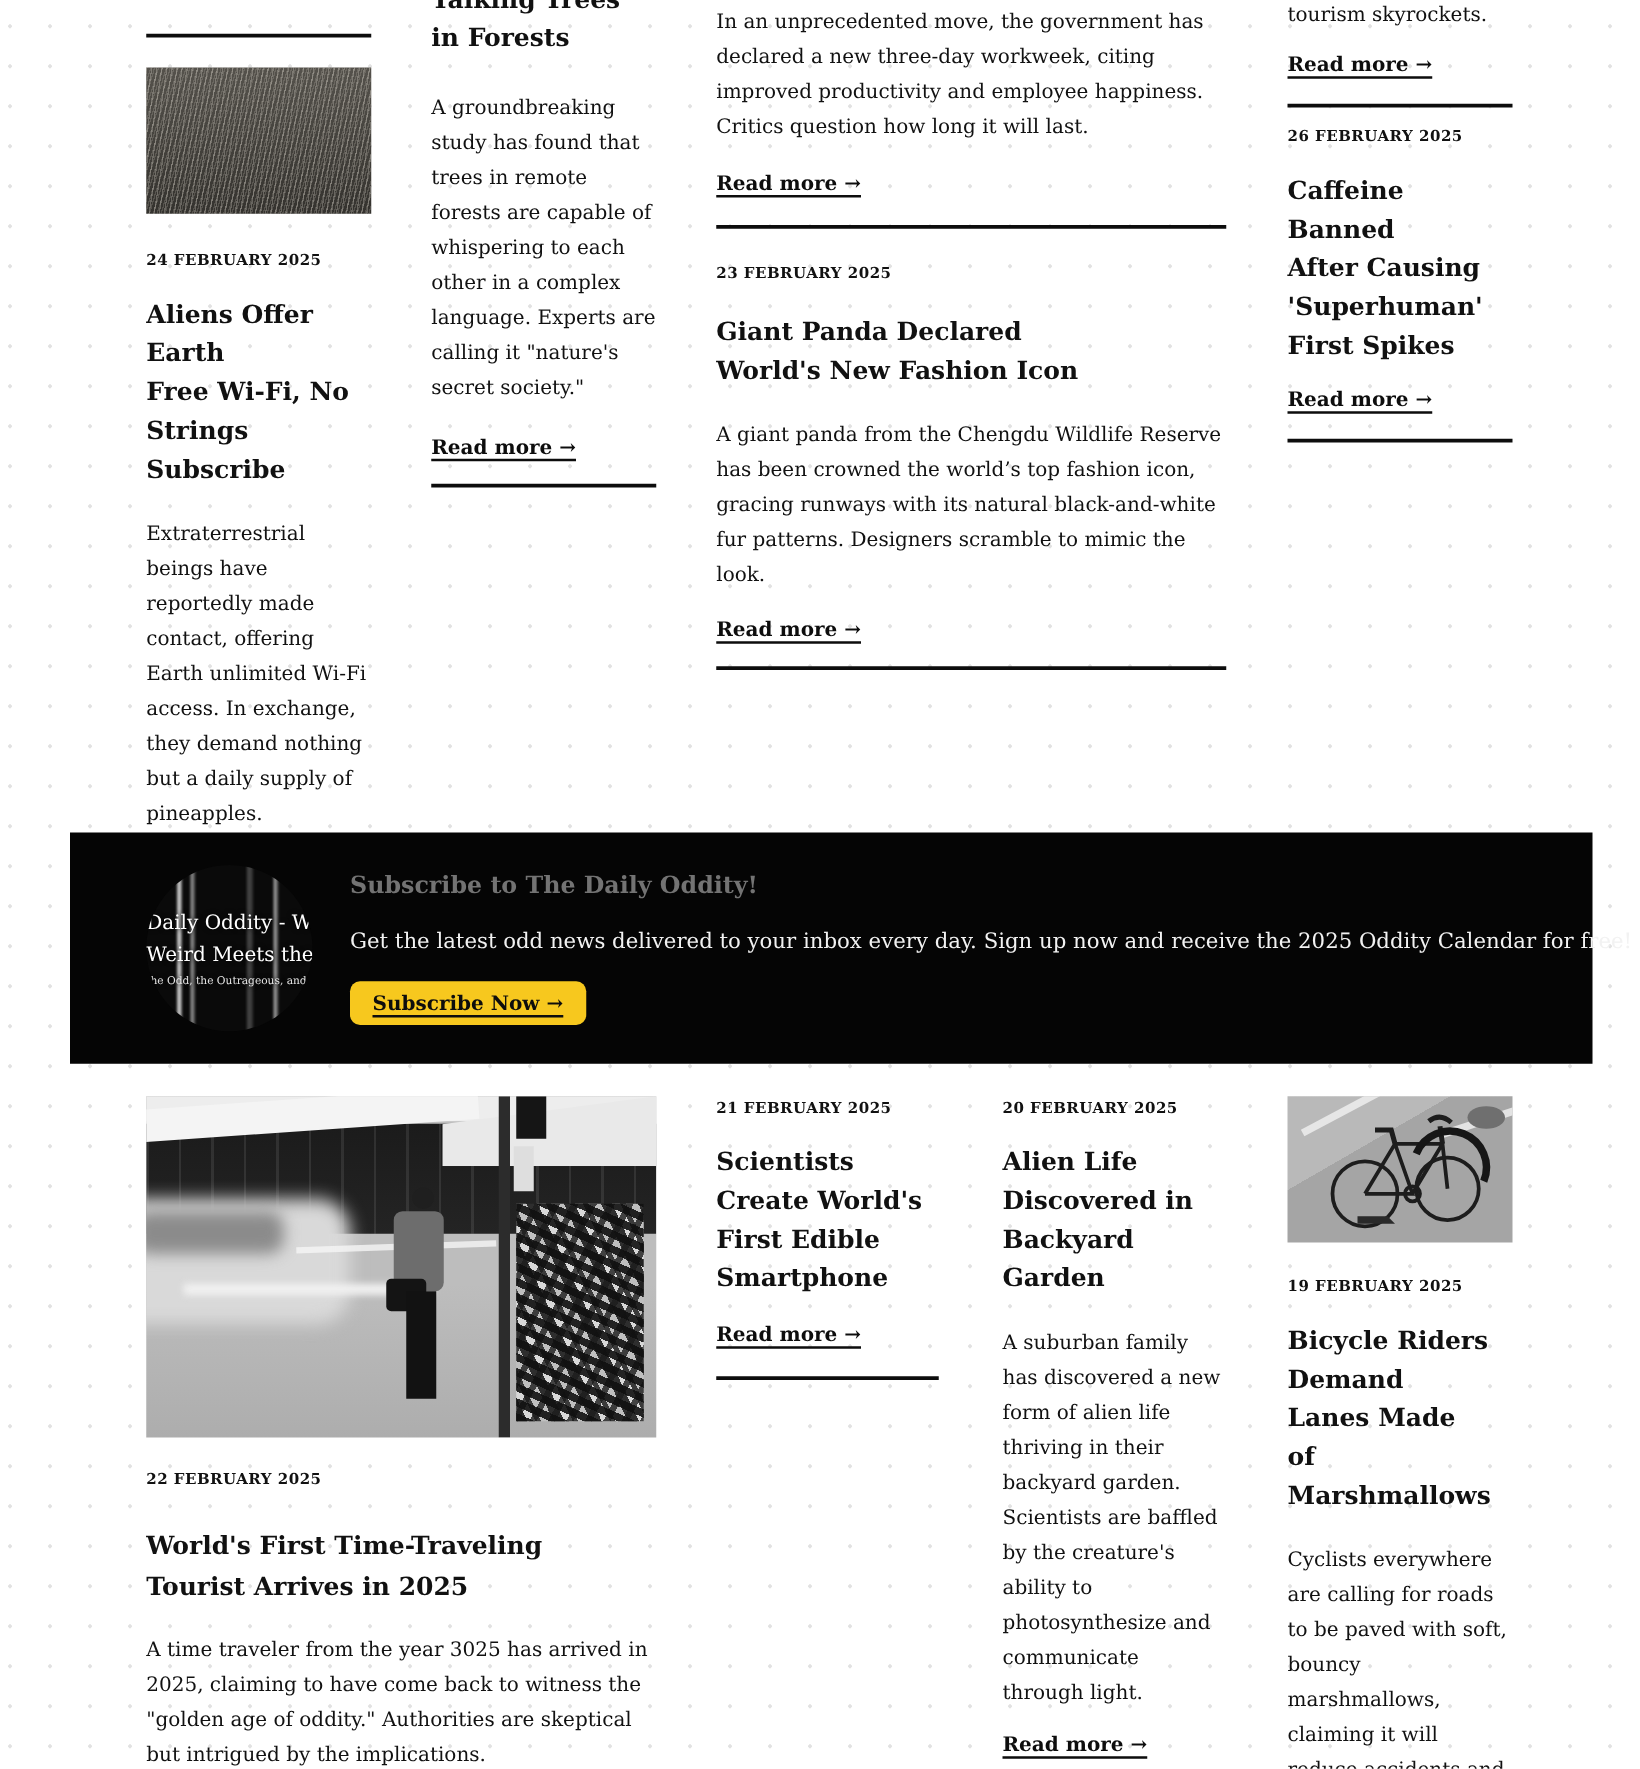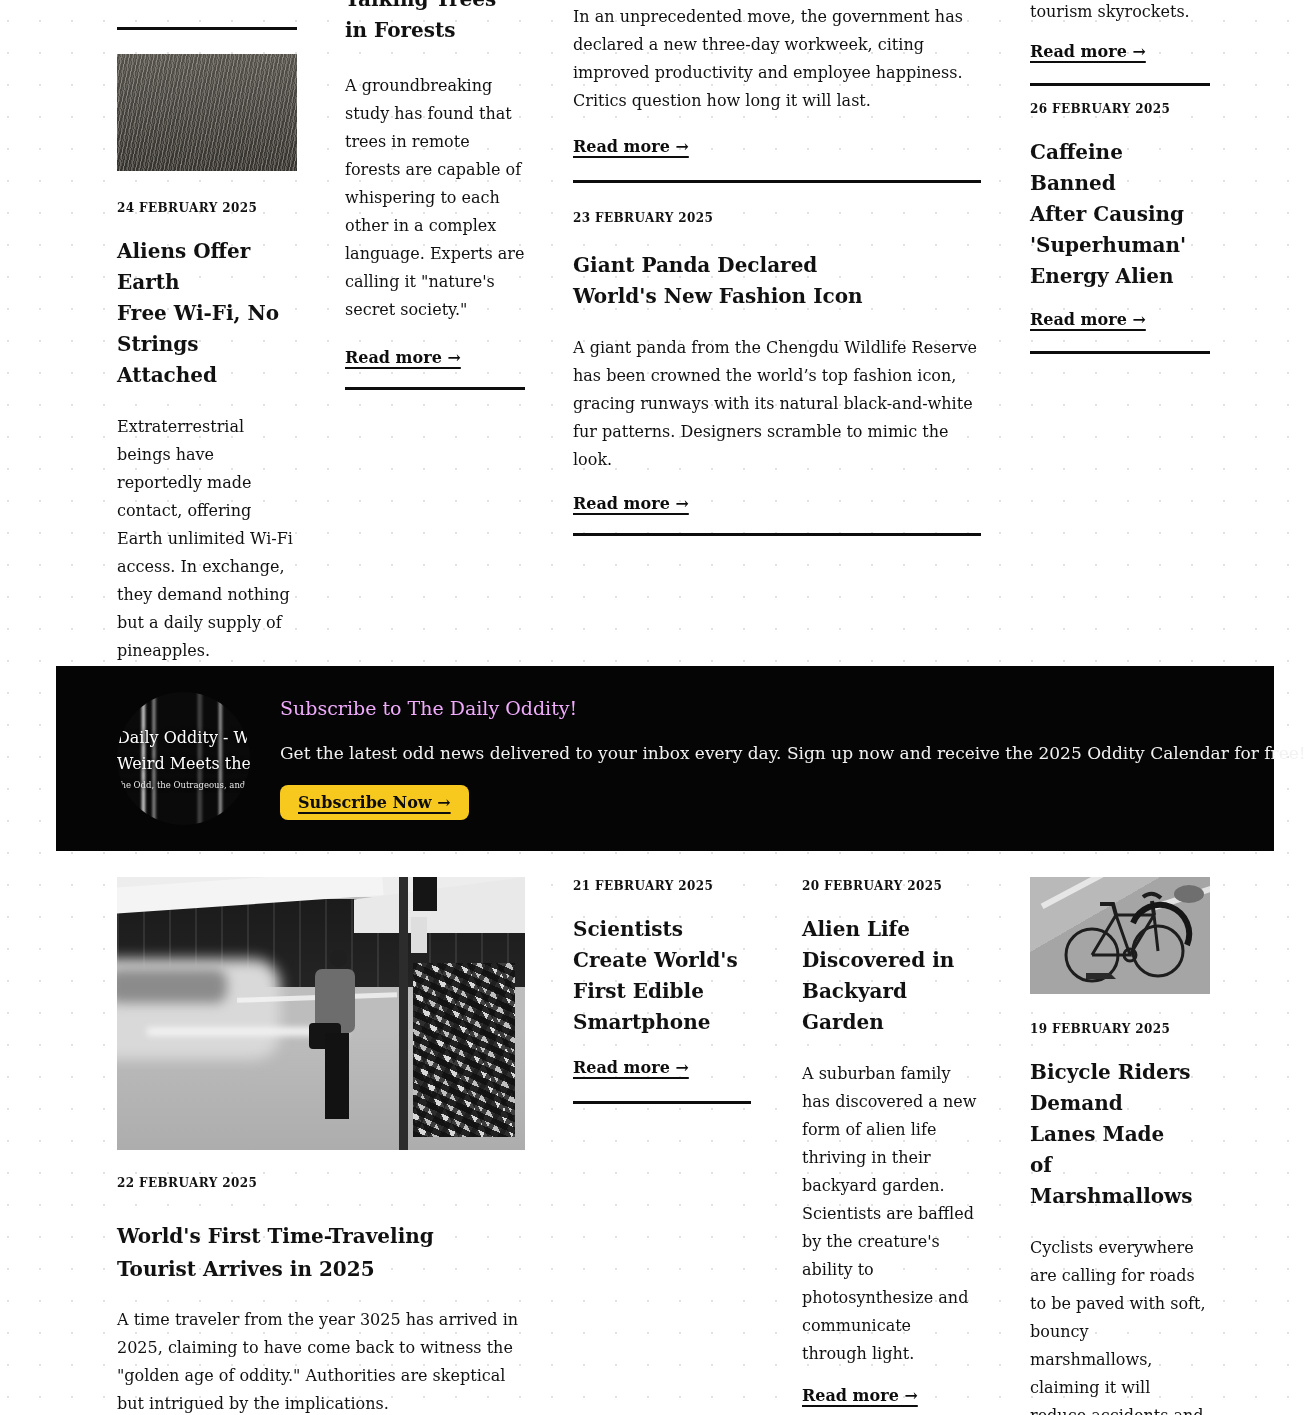--- a/index.html
+++ b/index.html
@@ -66,38 +66,38 @@
     display:flex;align-items:center;box-sizing:border-box;padding-left:61px;}
   .logo{width:133px;height:133px;border-radius:50%;background:#0a0a0a;overflow:hidden;position:relative;
     display:flex;flex-direction:column;justify-content:center;flex:0 0 auto;}
   .logo-streaks{position:absolute;inset:0;
     background:linear-gradient(90deg, rgba(0,0,0,0) 18%, rgba(255,255,255,.75) 19% 20.5%, rgba(0,0,0,0) 22% 26%, rgba(255,255,255,.5) 27% 28%, rgba(0,0,0,0) 30% 60%, rgba(120,120,120,.5) 61% 63%, rgba(0,0,0,0) 65% 76%, rgba(255,255,255,.55) 77% 78%, rgba(0,0,0,0) 80%);
     filter:blur(1px);}
   .logo-line{position:relative;color:#fff;text-align:center;white-space:nowrap;text-shadow:0 0 4px #000;}
   .logo-l1,.logo-l2{font-size:16px;line-height:26px;}
   .logo-l3{font-size:8.5px;line-height:16px;color:#e6e6e6;}
   .banner-text{margin-left:30px;}
-  .banner-heading{font-weight:normal;font-size:19px;color:#f0abfc;}
+  .banner-heading{font-weight:bold;font-size:19px;color:#737373;}
   .banner-sub{font-size:17px;color:#f2f2f2;margin-top:24px;white-space:nowrap;}
   .subscribe-btn{display:inline-block;margin-top:22px;background:#f7c81e;color:#0d0d0d;font-weight:bold;
     font-size:16px;padding:8px 18px;border-radius:8px;text-decoration:underline;
     text-decoration-thickness:2px;text-underline-offset:4px;cursor:pointer;}
 </style>
 </head>
 <body>
 
 <div>
 
   <div class="col" style="left:117px;top:0;width:180px">
     <div class="hr" style="margin-top:27px"></div>
     <div class="photo photo-fur" style="margin-top:24px"></div>
     <div class="date" style="margin-top:30px">24 FEBRUARY 2025</div>
     <h3 class="title" style="margin-top:20px">Aliens Offer Earth
 Free Wi-Fi, No
-Strings Attached</h3>
+Strings Subscribe</h3>
     <p class="body" style="margin-top:22px">Extraterrestrial beings have reportedly made contact, offering Earth unlimited Wi-Fi access. In exchange, they demand nothing but a daily supply of pineapples.</p>
     <a class="readmore" style="margin-top:20px">Read more →</a>
     <div class="hr" style="margin-top:26px"></div>
   </div>
 
   <div class="col" style="left:345px;top:-16px;width:180px">
     <h3 class="title">Talking Trees
 in Forests</h3>
     <p class="body" style="margin-top:26px">A groundbreaking study has found that trees in remote forests are capable of whispering to each other in a complex language. Experts are calling it "nature's secret society."</p>
     <a class="readmore" style="margin-top:24px">Read more →</a>
@@ -124,21 +124,21 @@
     <div>
       <p class="body">tourism skyrockets.</p>
       <a class="readmore" style="margin-top:16px">Read more →</a>
       <div class="hr" style="margin-top:22px"></div>
     </div>
     <div>
       <div class="date" style="margin-top:16px">26 FEBRUARY 2025</div>
       <h3 class="title" style="margin-top:20px">Caffeine Banned
 After Causing
 'Superhuman'
-Energy Alien</h3>
+First Spikes</h3>
       <a class="readmore" style="margin-top:18px">Read more →</a>
       <div class="hr" style="margin-top:22px"></div>
     </div>
   </div>
 
   <div class="banner">
     <div class="logo">
       <div class="logo-streaks"></div>
       <div class="logo-line logo-l1">Daily Oddity - Where</div>
       <div class="logo-line logo-l2">Weird Meets the News</div>

